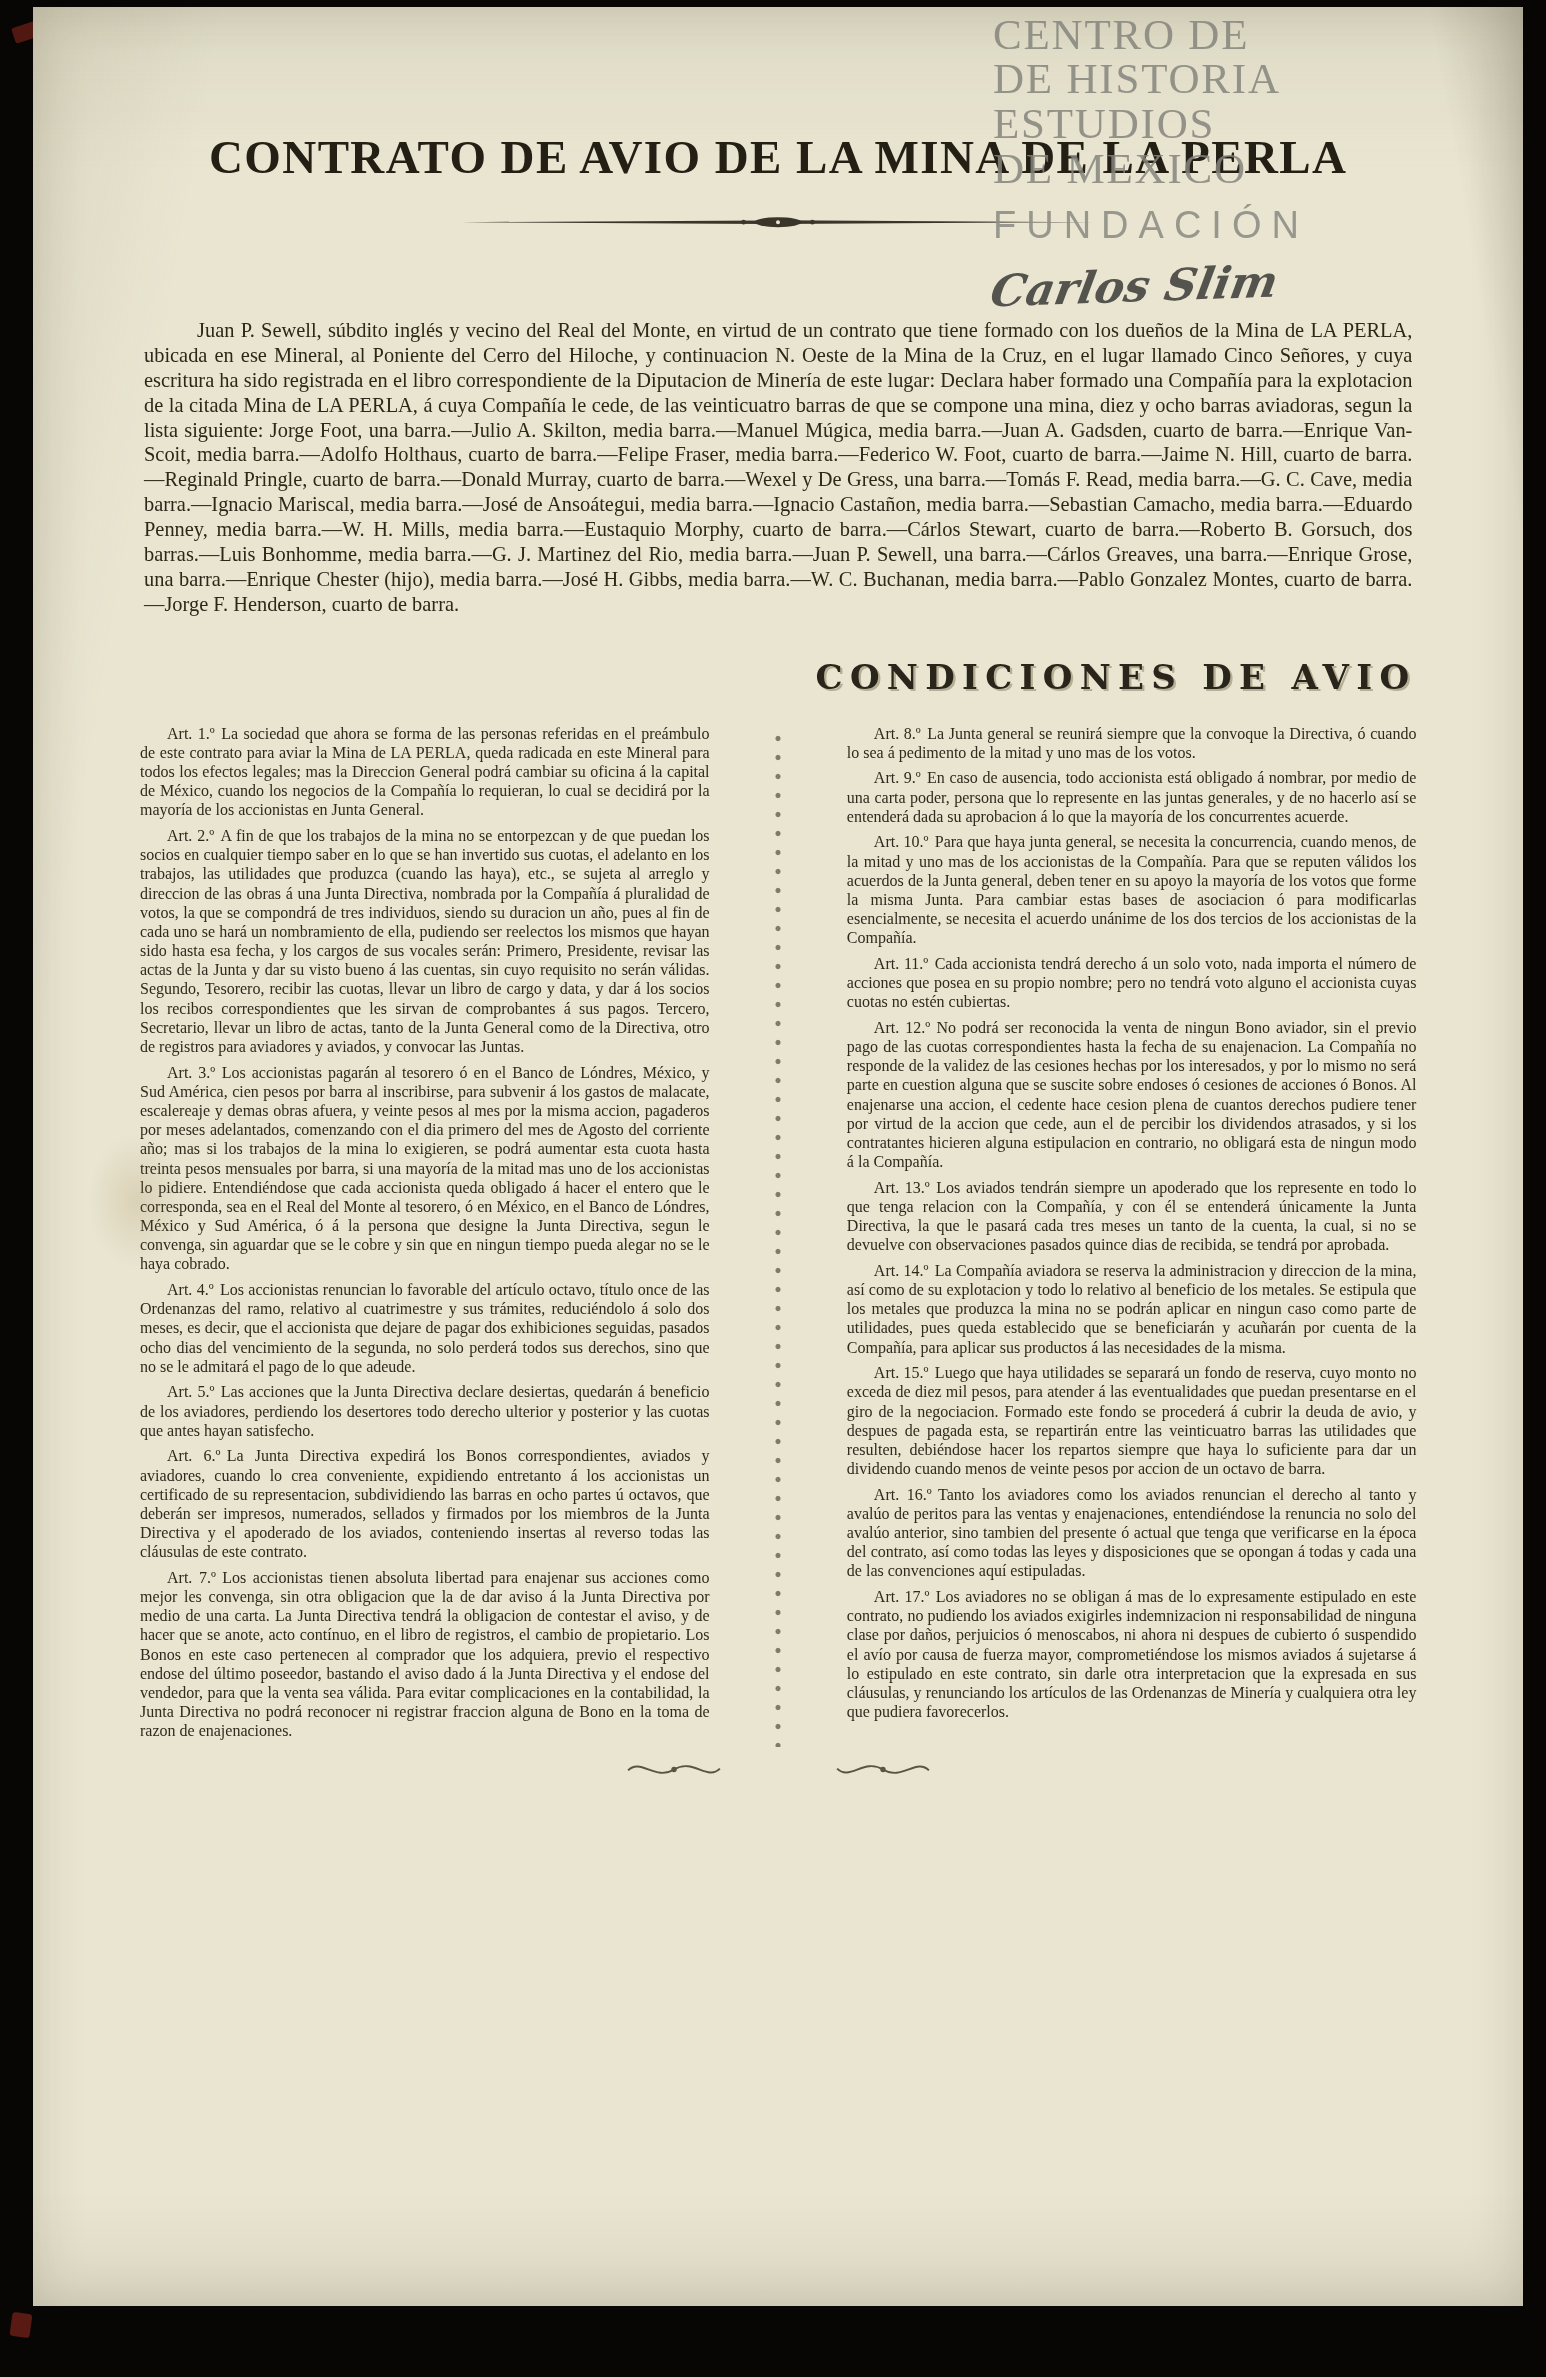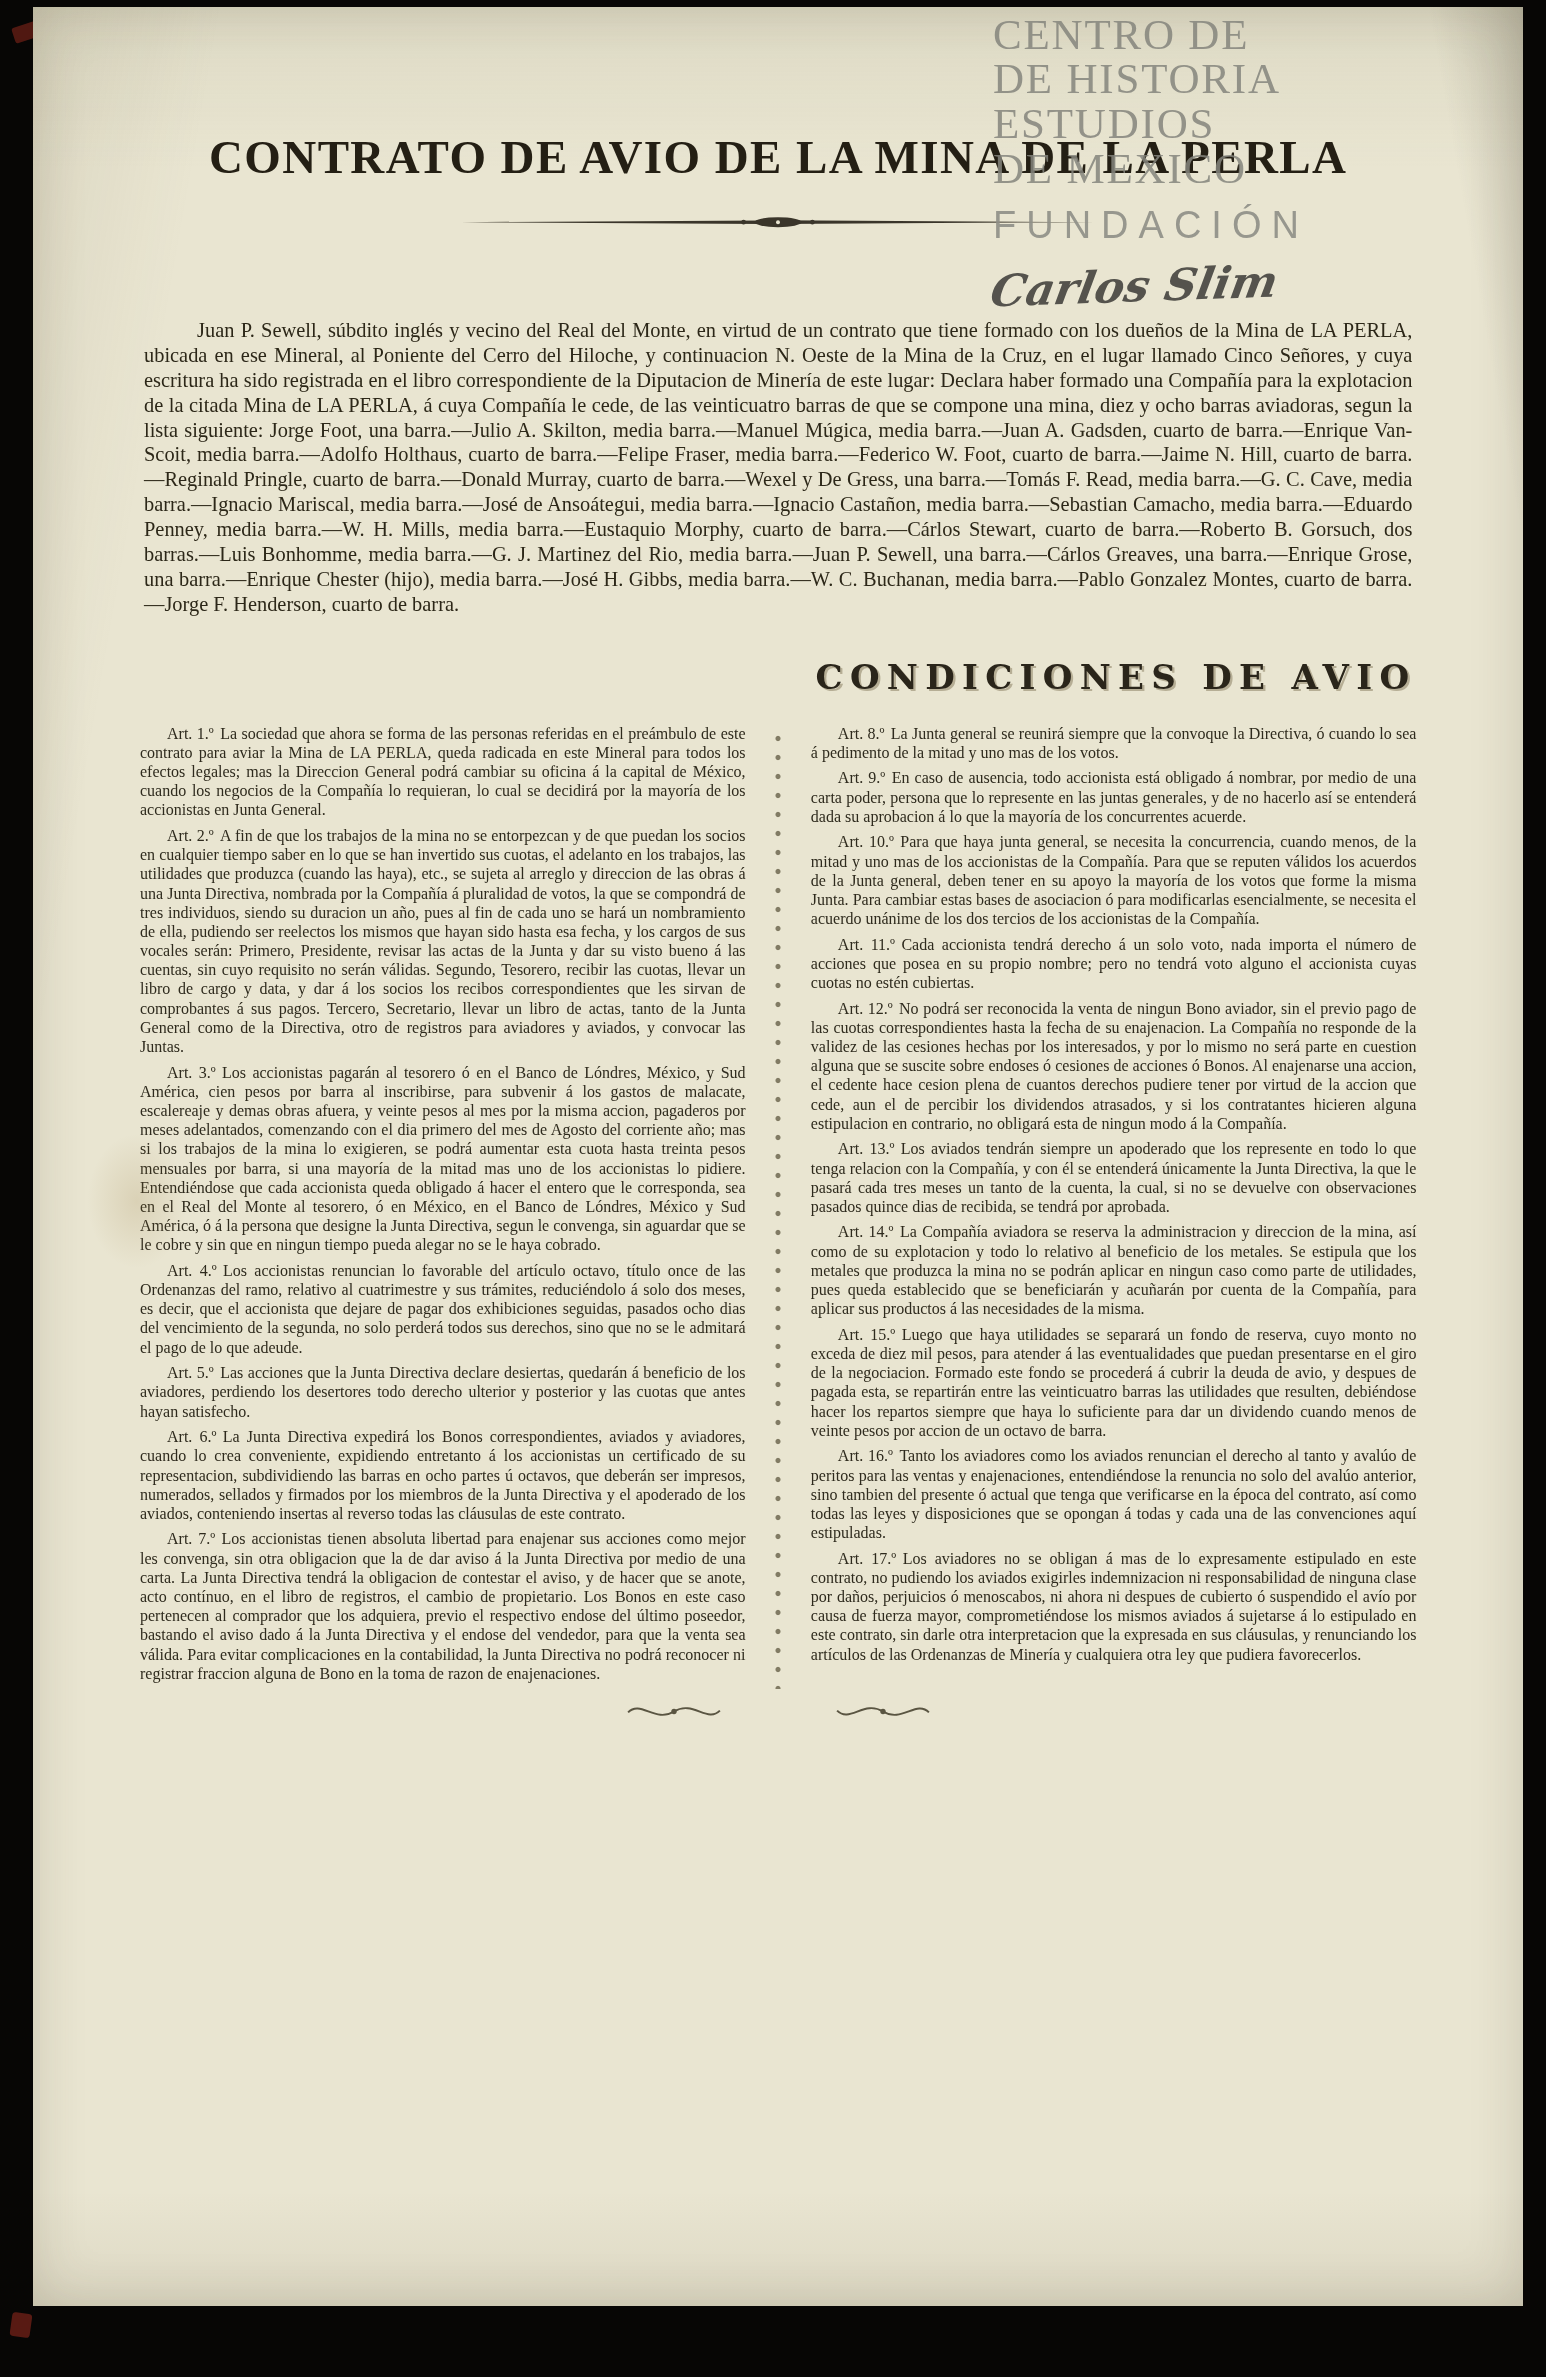--- a/index.html
+++ b/index.html
@@ -44,21 +44,21 @@
   }
 
   .section-heading {
     margin: 40px 0 27px 0; text-align:right;
     font-size:34px; font-weight:700; letter-spacing:7.3px;
     color:#2a251a;
     text-shadow: 2.3px 2.3px 0 rgba(140,130,100,0.55);
     font-family:"DejaVu Serif","Liberation Serif",serif;
   }
 
-  .columns { display:flex; align-items:stretch; }
+  .columns { display:flex; align-items:stretch;gap:36px; }
   .col {
     flex:1 1 0; font-size:16px; line-height:1.2;
     text-align:justify; color:#2e2a1d;
   }
   .col-ornament {
     width:14.5px; margin:5.4px 25.4px 0 25.4px;
     background-image: radial-gradient(circle at 50% 50%, rgba(95,88,64,0.75) 2.1px, rgba(95,88,64,0) 3.1px);
     background-size:14.5px 19px; background-repeat:repeat-y; background-position:center top;
   }
   .article { margin:0 0 6.4px 0; text-indent:27px; }

